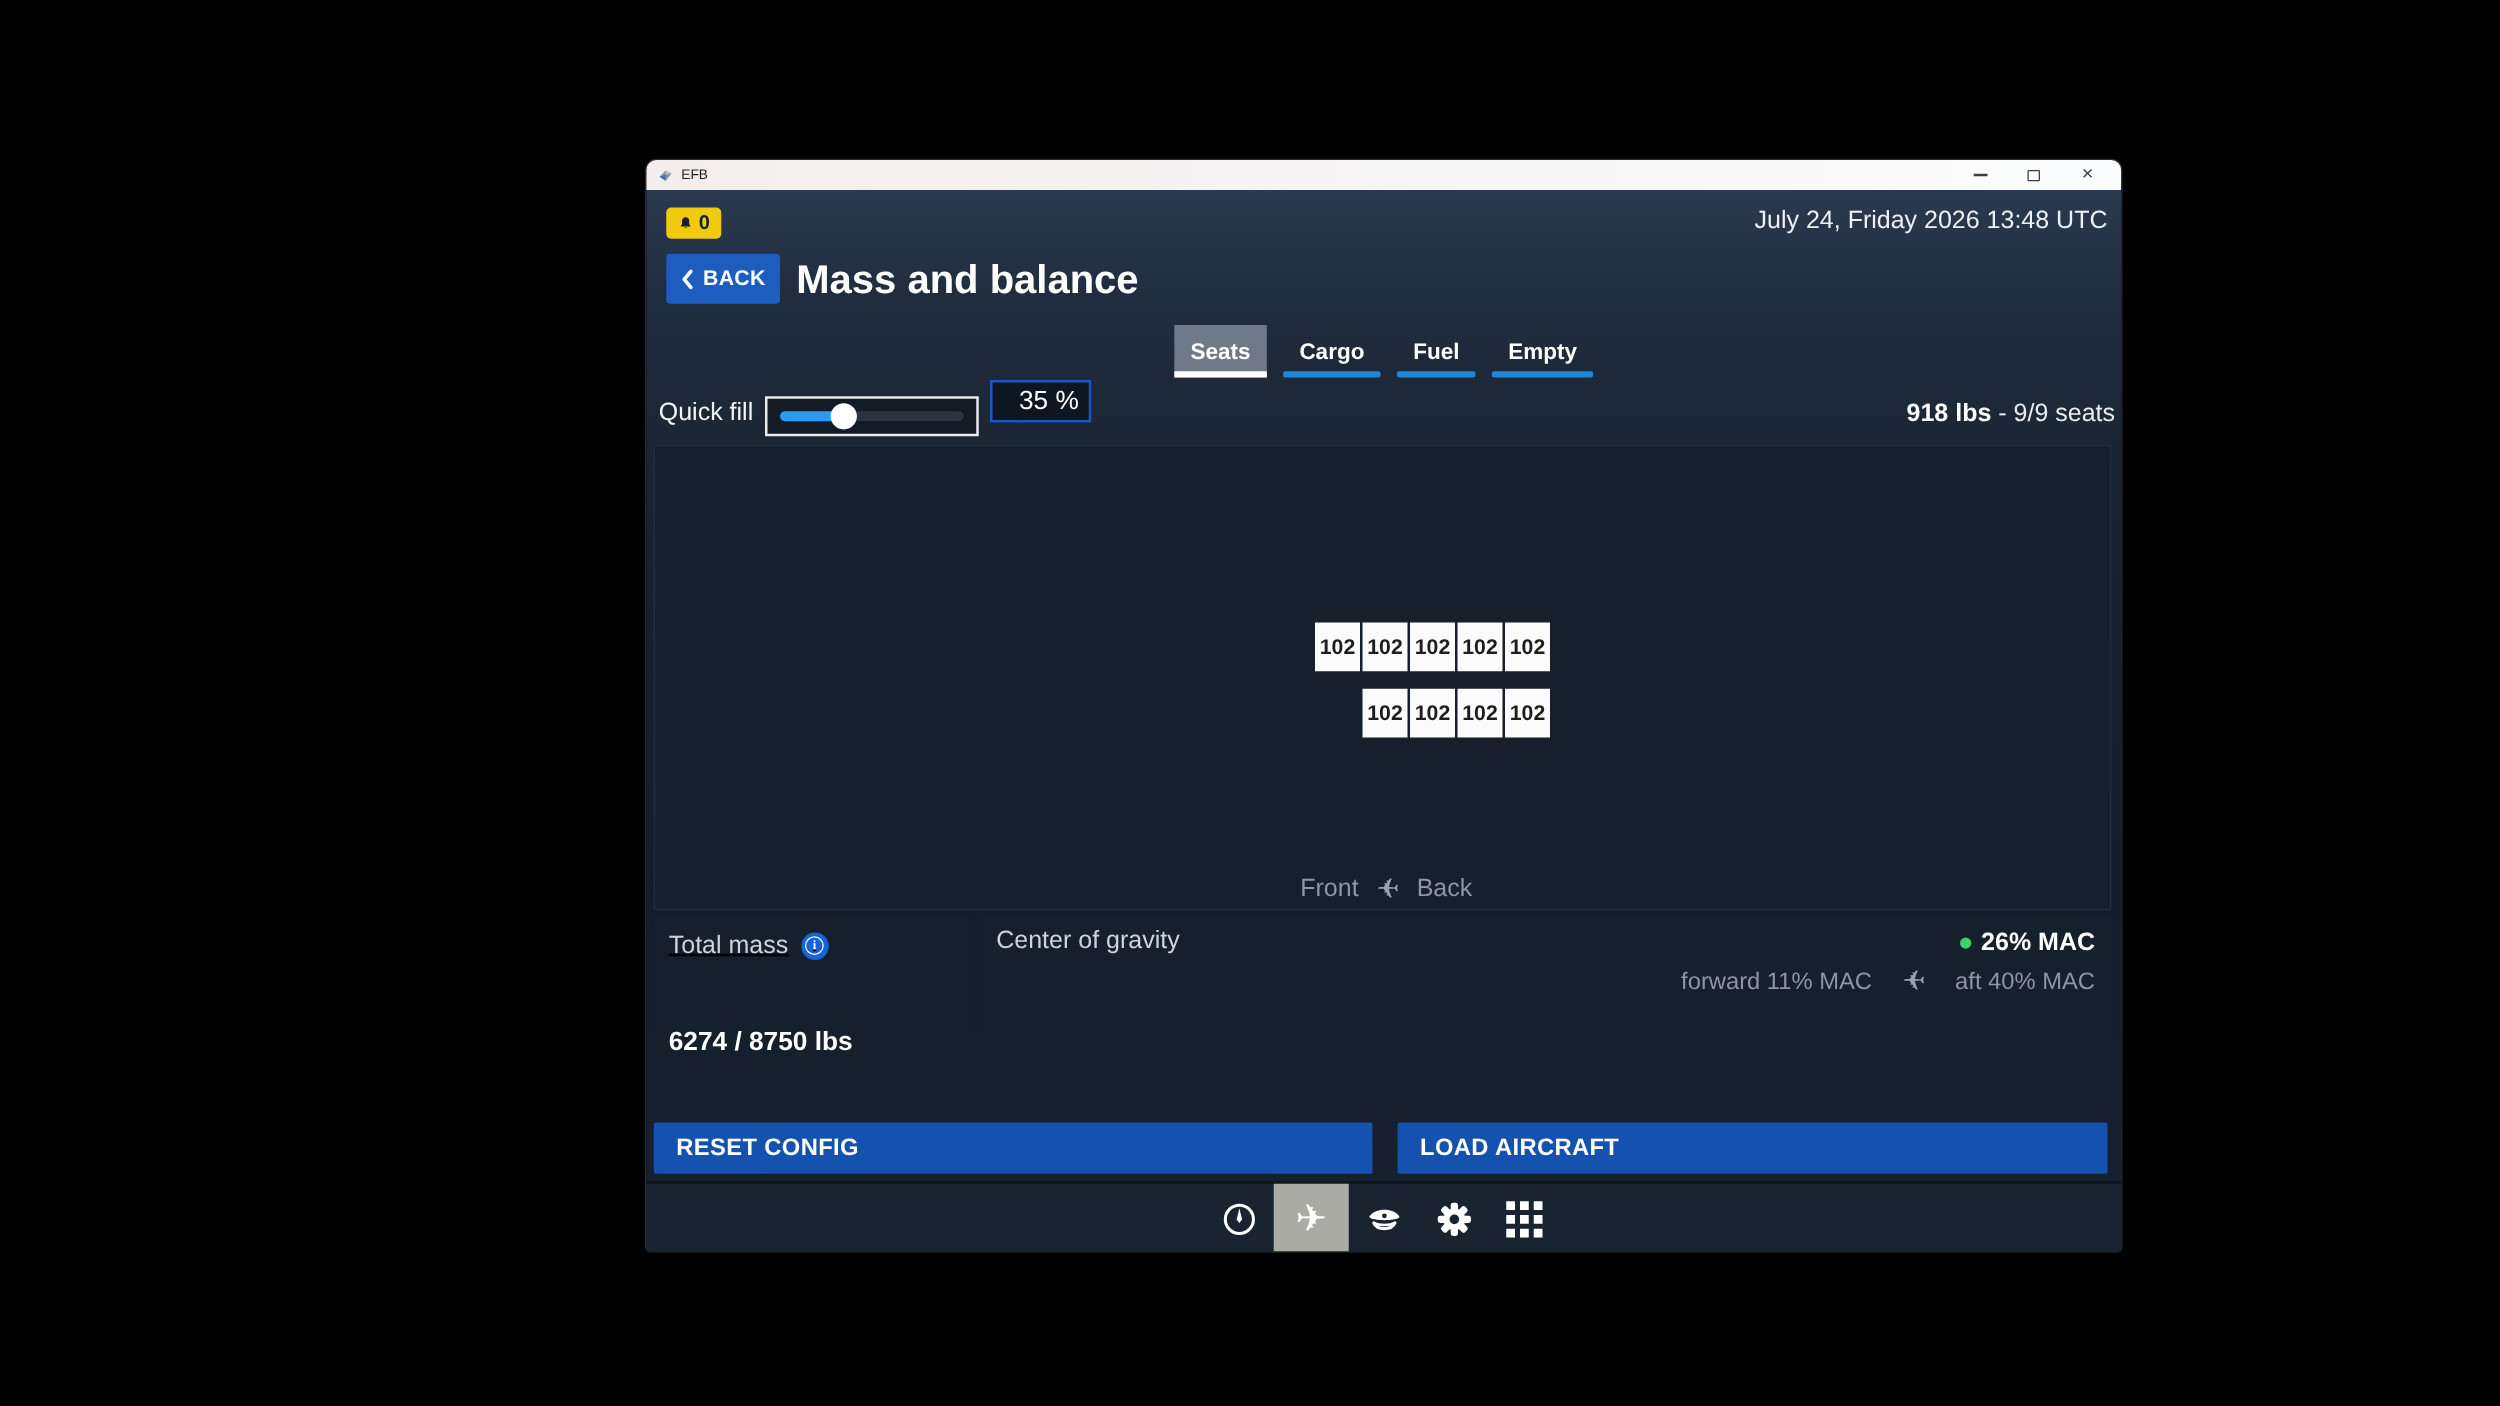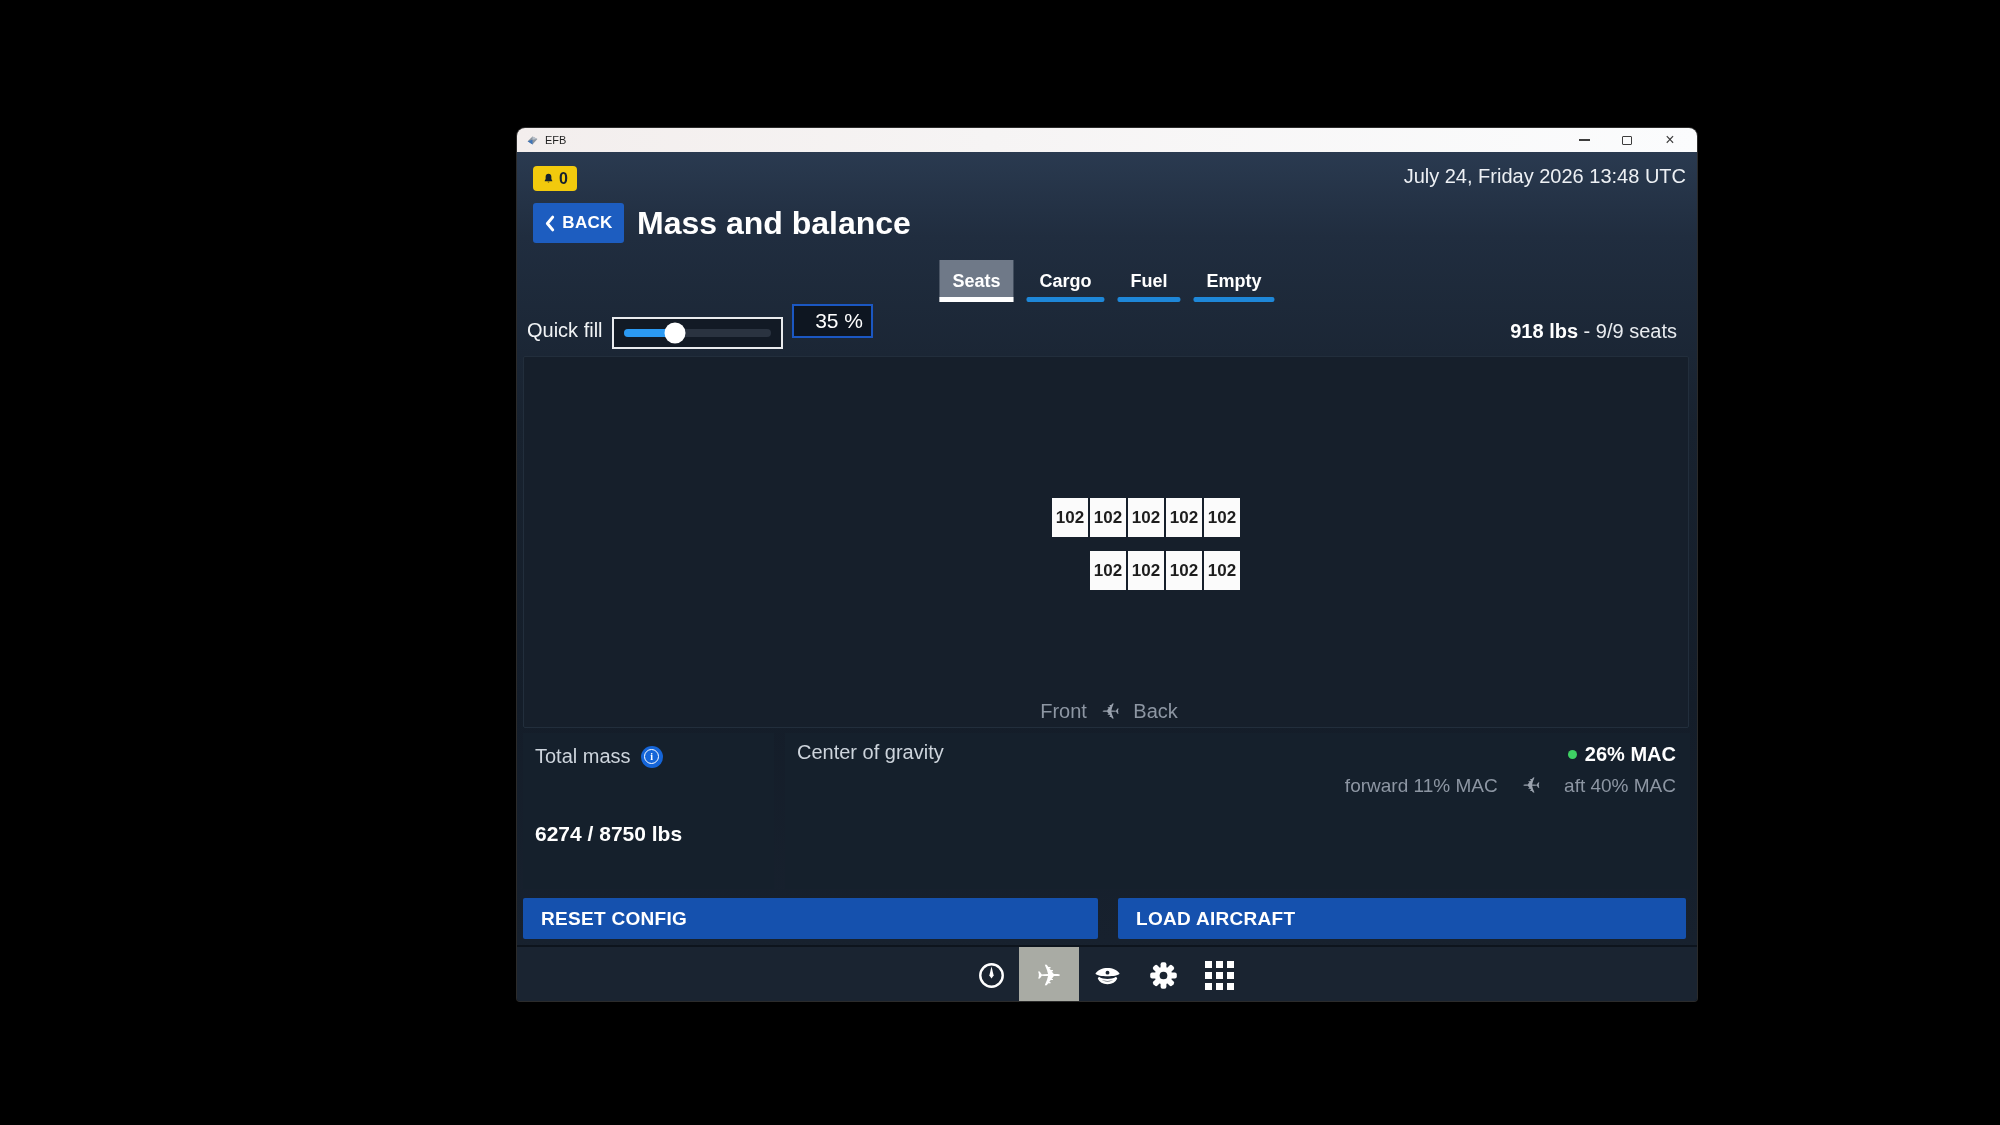--- a/index.html
+++ b/index.html
@@ -53,42 +53,42 @@
   .slider-box { position:absolute; left:95px; top:165px; width:171px; height:32px;
                 border:2px solid #e9ebee; background:#121a25; display:flex; align-items:center;
                 padding:0 10px; cursor:pointer; }
   .slider-track { position:relative; width:100%; height:8px; border-radius:4px; background:#2a3340; }
   .slider-fill { position:absolute; left:0; top:0; bottom:0; border-radius:4px; background:#2b9af3; }
   .slider-thumb { position:absolute; top:50%; transform:translate(-50%,-50%); width:21px; height:21px;
                   border-radius:50%; background:#fff; }
   .qf-value-box { position:absolute; left:275px; top:152px; width:81px; height:34px;
                   border:2px solid #1b57c2; background:#0e1621; color:#fff; font-size:21px;
                   display:flex; align-items:center; justify-content:flex-end; padding-right:8px; cursor:text; }
-  .qf-summary { position:absolute; right:20px; top:168px; font-size:20px; color:#e8ebef; }
+  .qf-summary { position:absolute; right:5px; top:168px; font-size:20px; color:#e8ebef; }
   .qf-summary b { color:#fff; }
 
   
   .seat-panel { position:absolute; left:6px; top:204px; width:1166px; height:372px;
                 background:#161f2b; border:1px solid #222e3c; border-radius:2px; }
   .seat-rows { position:absolute; left:622px; top:141px; transform:translateX(-50%);
                display:flex; flex-direction:column; gap:14px; align-items:flex-end; }
   .seat-row { display:flex; gap:2px; }
   .seat { width:36px; height:39px; background:#fbfbfb; color:#1d1d1d; font-size:17px; font-weight:600;
           display:flex; align-items:center; justify-content:center; cursor:pointer; }
   .front-back { position:absolute; left:585px; bottom:3px; transform:translateX(-50%);
                 display:flex; align-items:center; gap:14px; font-size:20px; color:#8d96a3; }
   .plane-glyph { display:inline-block; transform:scaleX(-1); font-size:22px; color:#9aa2ae;
                  font-family:"DejaVu Sans",sans-serif; }
 
   
   .panel { position:absolute; background:#15202c; height:156px; top:581px; }
   .panel-mass { left:6px; width:251px; }
   .panel-cog { left:268px; width:905px; }
   .panel-label { font-size:20px; color:#cdd4dc; }
-  .mass-head { display:flex; align-items:center; gap:10px; padding:12px 0 0 12px; }
+  .mass-head { display:flex; align-items:center; gap:10px; padding:12px 0 0 12px;text-decoration:underline; }
   .info-icon { width:22px; height:22px; border-radius:50%; background:#1565d8;
                display:flex; align-items:center; justify-content:center; cursor:pointer; }
   .info-icon .ring { width:15px; height:15px; border:1.7px solid #fff; border-radius:50%;
                      display:flex; align-items:center; justify-content:center;
                      font-size:10px; color:#fff; font-weight:bold; font-family:"Liberation Serif",serif; }
   .mass-value { position:absolute; left:12px; top:89px; font-size:21px; font-weight:bold; color:#fff; }
   .cog-label { position:absolute; left:12px; top:8px; }
   .cog-current { position:absolute; right:14px; top:10px; display:flex; align-items:center; gap:8px;
                  font-size:20px; font-weight:bold; color:#fff; }
   .green-dot { width:9px; height:9px; border-radius:50%; background:#3ed164; }

